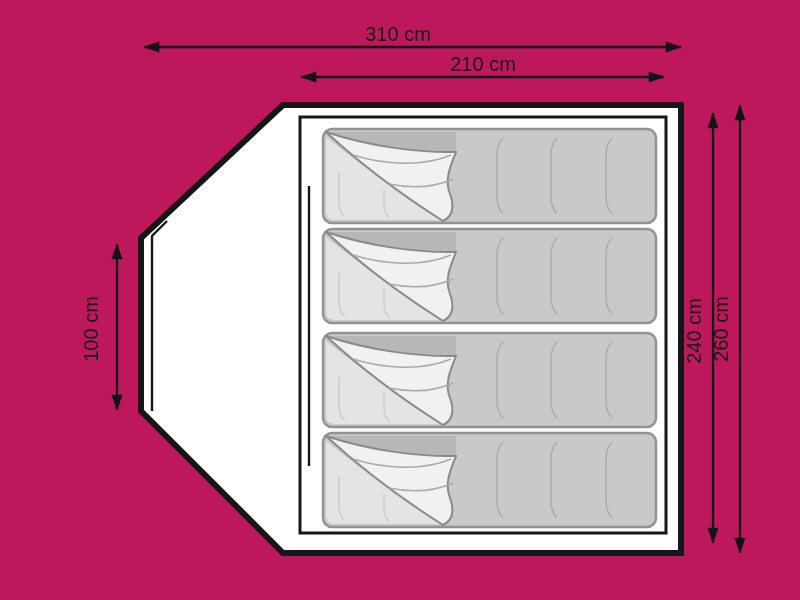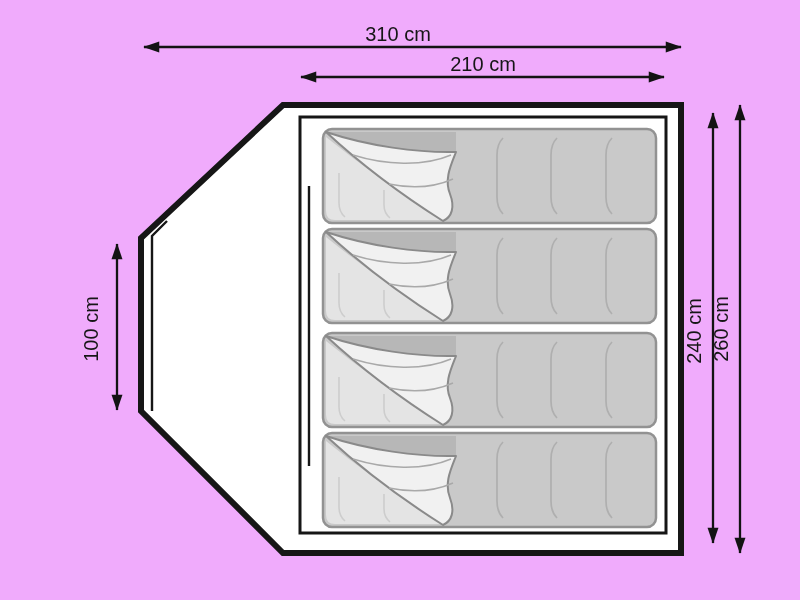--- a/index.html
+++ b/index.html
@@ -8,21 +8,21 @@
     background: #ffffff;
     width: 800px;
     height: 600px;
     overflow: hidden;
     font-family: "Liberation Sans", sans-serif;
   }
   .stage {
     position: relative;
     width: 800px;
     height: 600px;
-    background: #f0abfc;
+    background: #be185d;
   }
   svg { display: block; }
   .dim-line {
     stroke: #131313;
     stroke-width: 2.3;
     fill: none;
   }
   .dim-label {
     font-family: "Liberation Sans", sans-serif;
     font-size: 20px;

